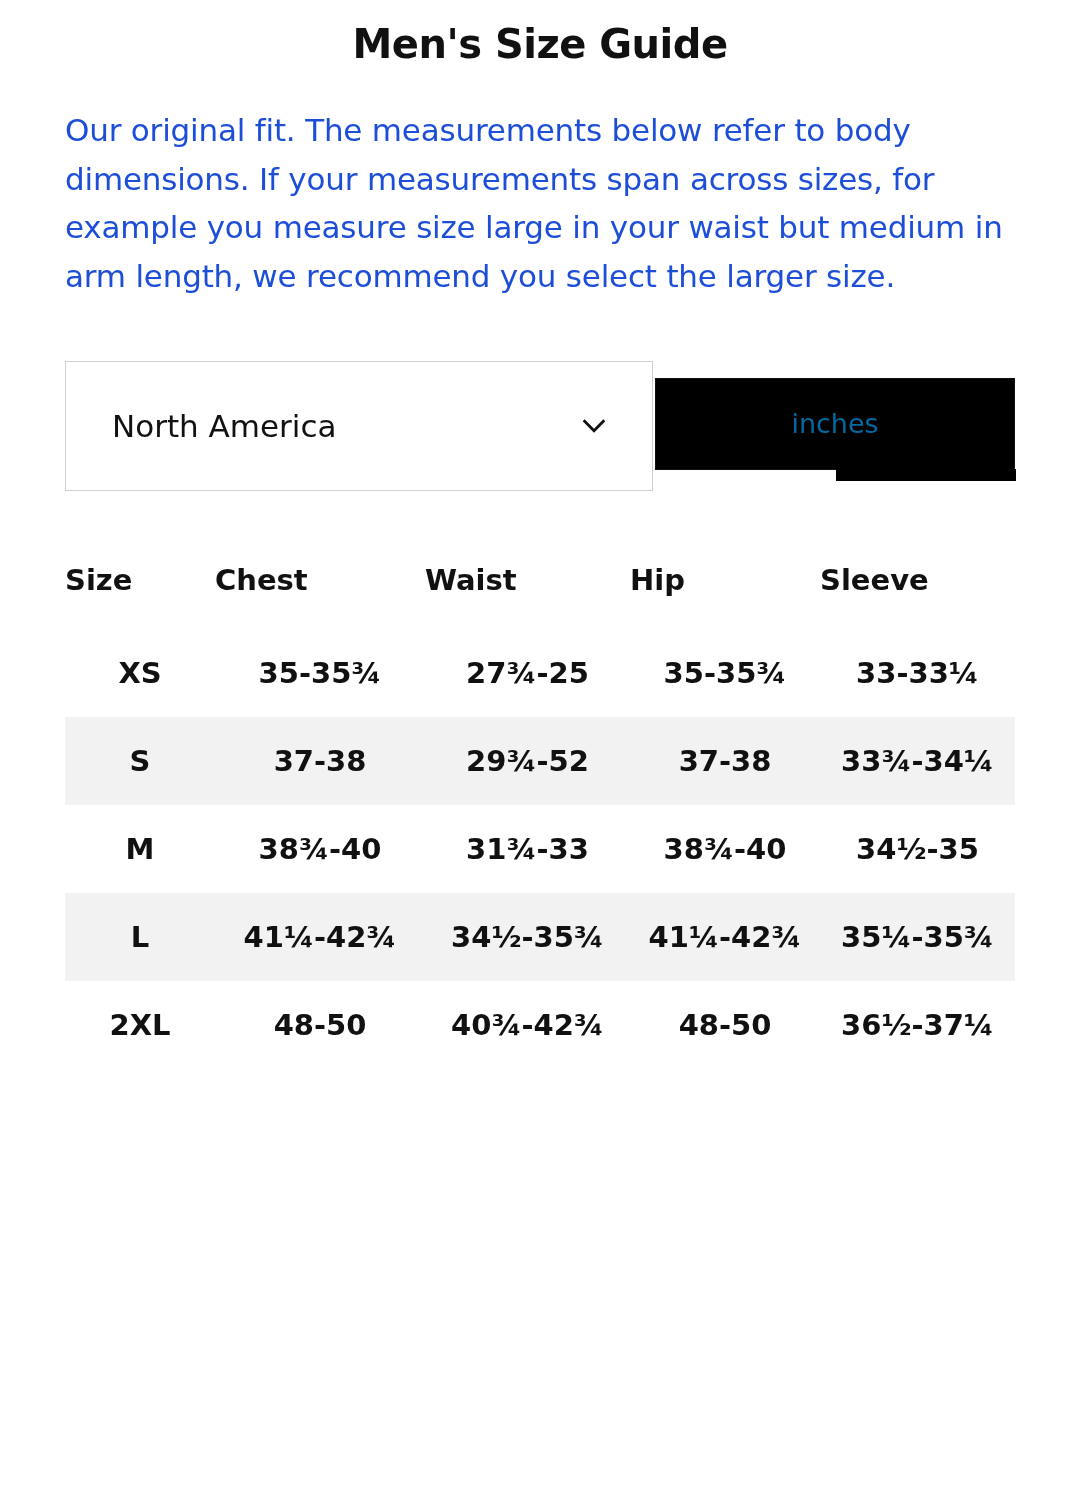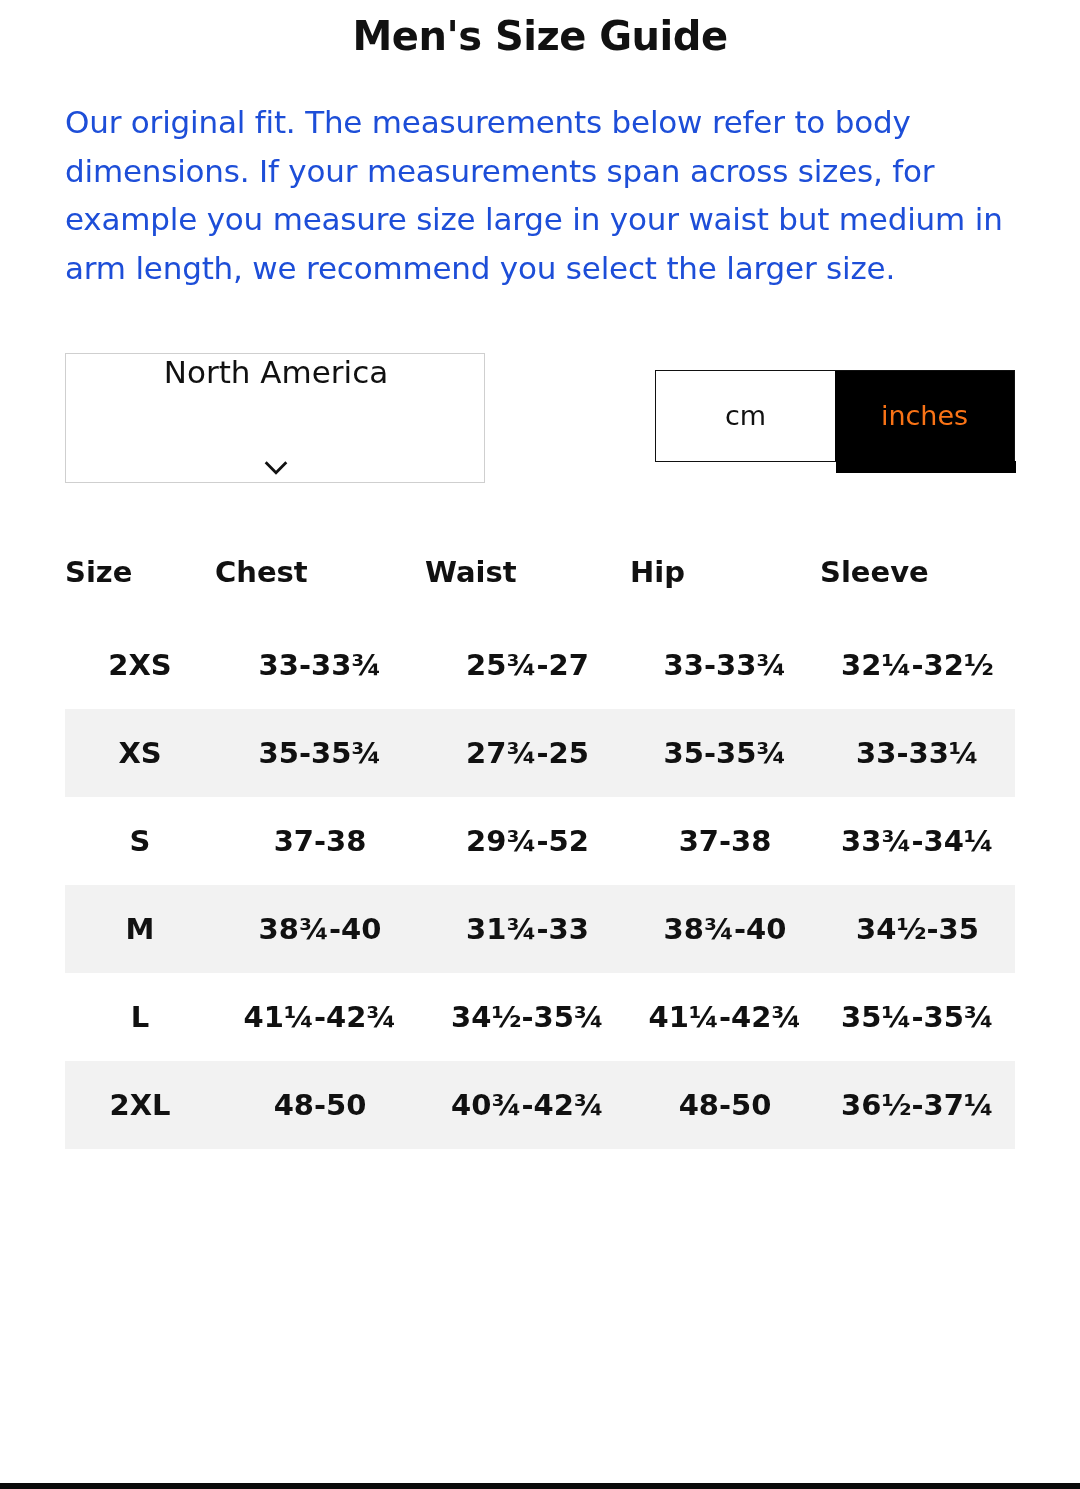--- a/index.html
+++ b/index.html
@@ -20,48 +20,47 @@
     width: 1080px;
     height: 1489px;
     position: relative;
     padding: 0 65px;
   }
   .title {
     text-align: center;
     font-size: 40px;
     font-weight: 700;
     letter-spacing: -0.5px;
-    margin: 8px 0 0 0;
+    margin: 16px 0 0 0;
     padding-top: 4px;
     line-height: 1.2;
   }
   .intro {
     font-size: 31px;
     line-height: 1.57;
     margin-top: 38px;
     color: #1d4ed8;
     letter-spacing: -0.2px;
   }
   .controls {
     display: flex;
     align-items: flex-start;
     justify-content: space-between;
     margin-top: 60px;
   }
   .region-select {
-    width: 420px;
+    width: 588px;
     height: 130px;
     border: 1px solid #cfcfcf;
     display: flex;
     align-items: center;
     justify-content: space-between;
     padding: 0 44px 0 46px;
     background: #fff;
     cursor: pointer;
-    flex-direction: column;
   }
   .region-select .label {
     font-size: 31px;
     font-weight: 400;
     color: #111;
   }
   .chevron {
     display: inline-block;
     width: 28px;
     height: 28px;
@@ -79,21 +78,21 @@
     display: flex;
     align-items: center;
     justify-content: center;
     font-size: 27px;
     cursor: pointer;
     background: #fff;
     color: #111;
   }
   .unit-toggle .opt.active {
     background: #000;
-    color: #f97316;
+    color: #0369a1;
   }
   .unit-toggle .shadow {
     position: absolute;
     left: 180px;
     right: -2px;
     bottom: -12px;
     height: 12px;
     background: #000;
   }
   table {
@@ -147,21 +146,20 @@
     <div class="region-select">
       <span class="label">North America</span>
       <span class="chevron">
         <svg viewBox="0 0 24 24" width="28" height="28" aria-hidden="true">
           <path d="M4 8 L12 16 L20 8" fill="none" stroke="#111" stroke-width="2.4" stroke-linecap="square"></path>
         </svg>
       </span>
     </div>
 
     <div class="unit-toggle">
-      <div class="opt">cm</div>
       <div class="opt active">inches</div>
       <div class="shadow"></div>
     </div>
 
   </div>
 
   <table>
     <colgroup>
       <col class="c-size">
         <col class="c-chest">
@@ -173,27 +171,20 @@
       <tr>
         <th>Size</th>
         <th>Chest</th>
         <th>Waist</th>
         <th>Hip</th>
         <th>Sleeve</th>
       </tr>
     </thead>
     <tbody>
       <tr>
-        <td>2XS</td>
-        <td>33-33¾</td>
-        <td>25¾-27</td>
-        <td>33-33¾</td>
-        <td>32¼-32½</td>
-      </tr>
-      <tr>
         <td>XS</td>
         <td>35-35¾</td>
         <td>27¾-25</td>
         <td>35-35¾</td>
         <td>33-33¼</td>
       </tr>
       <tr>
         <td>S</td>
         <td>37-38</td>
         <td>29¾-52</td>

